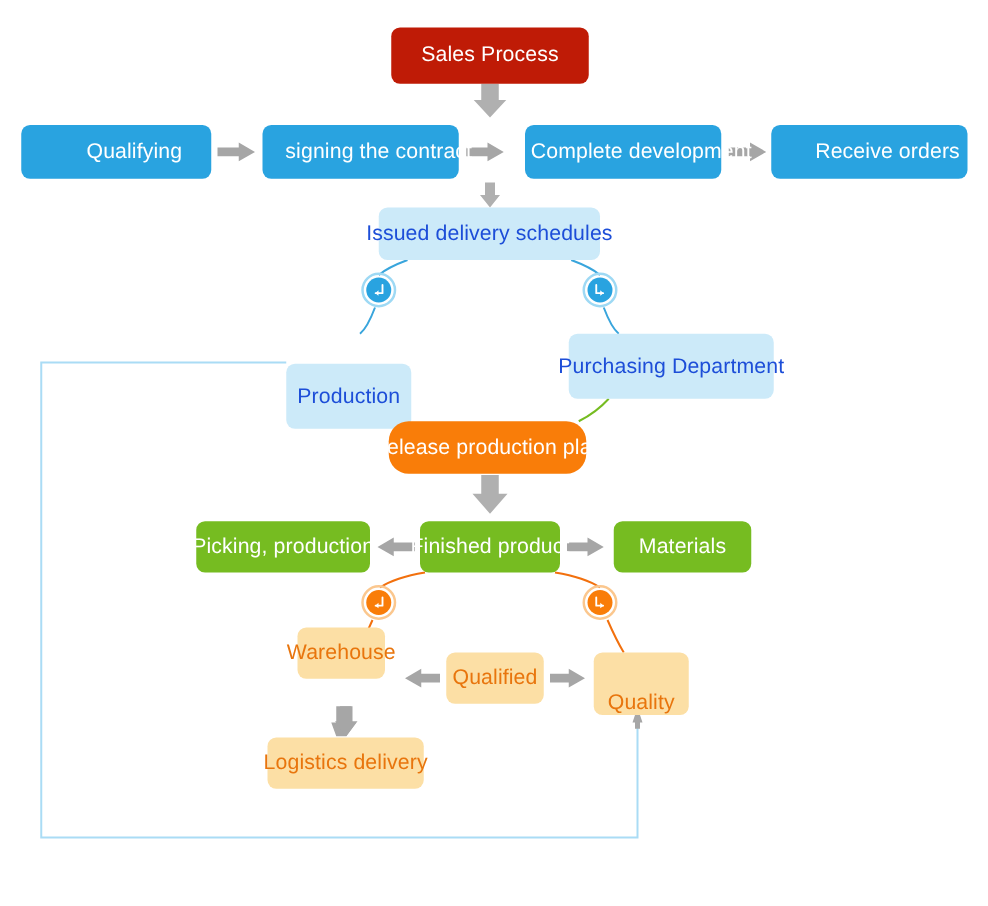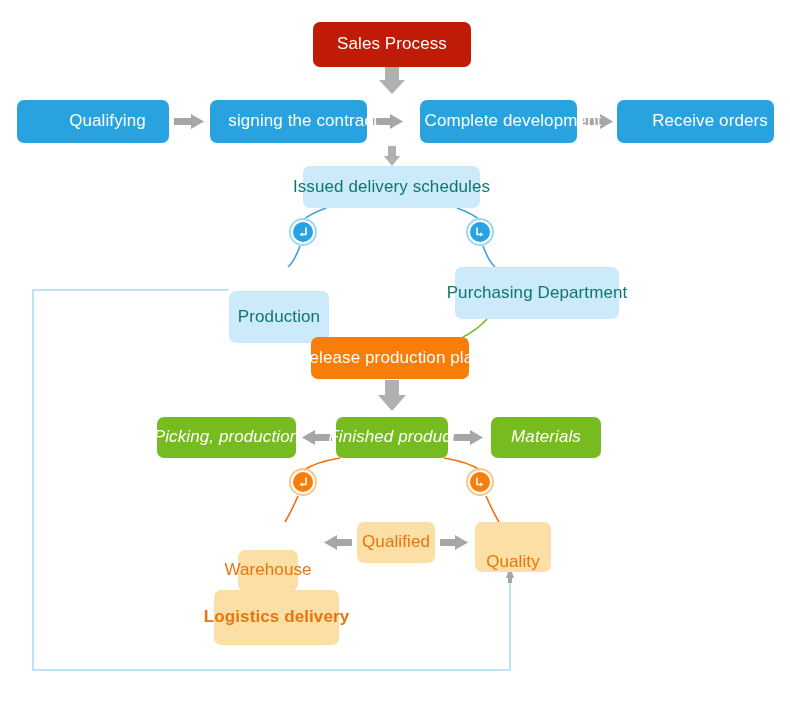--- a/index.html
+++ b/index.html
@@ -33,23 +33,23 @@
     border-radius: 7px;
     font-size: 17px;
     line-height: 1.2;
     padding: 0 10px;
     white-space: nowrap;
     letter-spacing: 0.1px;
   }
   
   .n-darkred  { background:#bf1b06; color:#ffffff; }
   .n-blue     { background:#29a3e0; color:#ffffff;padding-left:39px; }
-  .n-lightblue{ background:#cceaf9; color:#0f766e; }
-  .n-orange   { background:#f97d09; color:#ffffff; }
-  .n-green    { background:#76bc21; color:#ffffff;font-style:italic; }
+  .n-lightblue{ background:#cceaf9; color:#1d4ed8; }
+  .n-orange   { background:#f97d09; color:#ffffff;border-radius:16px; }
+  .n-green    { background:#76bc21; color:#ffffff; }
   .n-lightorange { background:#fcdfa5; color:#e8750d; }
 
   .node-label { pointer-events: none; }
 
   
   .junction {
     position: absolute;
     width: 28px; height: 28px;
     border-radius: 50%;
     display: flex; align-items: center; justify-content: center;
@@ -202,33 +202,33 @@
   </div>
 
   <div class="node n-green" style="left:336px; top:417px; width:112px; height:41px;">
     <span class="node-label">Finished product</span>
   </div>
 
   <div class="node n-green" style="left:491px; top:417px; width:110px; height:41px;">
     <span class="node-label">Materials</span>
   </div>
 
-  <div class="node n-lightorange" style="left:238px; top:502px; width:60px; height:41px;margin-top:48px;">
+  <div class="node n-lightorange" style="left:238px; top:502px; width:70px; height:41px;">
     <span class="node-label">Warehouse</span>
   </div>
 
   <div class="node n-lightorange" style="left:357px; top:522px; width:78px; height:41px;">
     <span class="node-label">Qualified</span>
   </div>
 
   <div class="node n-lightorange" style="left:475px; top:522px; width:76px; height:50px;align-items:flex-end;">
     <span class="node-label">Quality</span>
   </div>
 
-  <div class="node n-lightorange" style="left:214px; top:590px; width:125px; height:55px;font-weight:bold;">
+  <div class="node n-lightorange" style="left:214px; top:590px; width:125px; height:41px;">
     <span class="node-label">Logistics delivery</span>
   </div>
 
   <div class="junction j-blue" style="left:289px; top:218px;">
     <span class="ring"></span>
     <span class="disc"></span>
     <svg width="14" height="14" viewBox="0 0 14 14">
       <path d="M10,3 L10,9.5 L4.5,9.5" fill="none" stroke="#ffffff" stroke-width="1.5" stroke-linecap="round" stroke-linejoin="round"></path>
       <path d="M6.8,7.2 L4.2,9.6 L6.8,11.6 Z" fill="#ffffff"></path>
     </svg>

